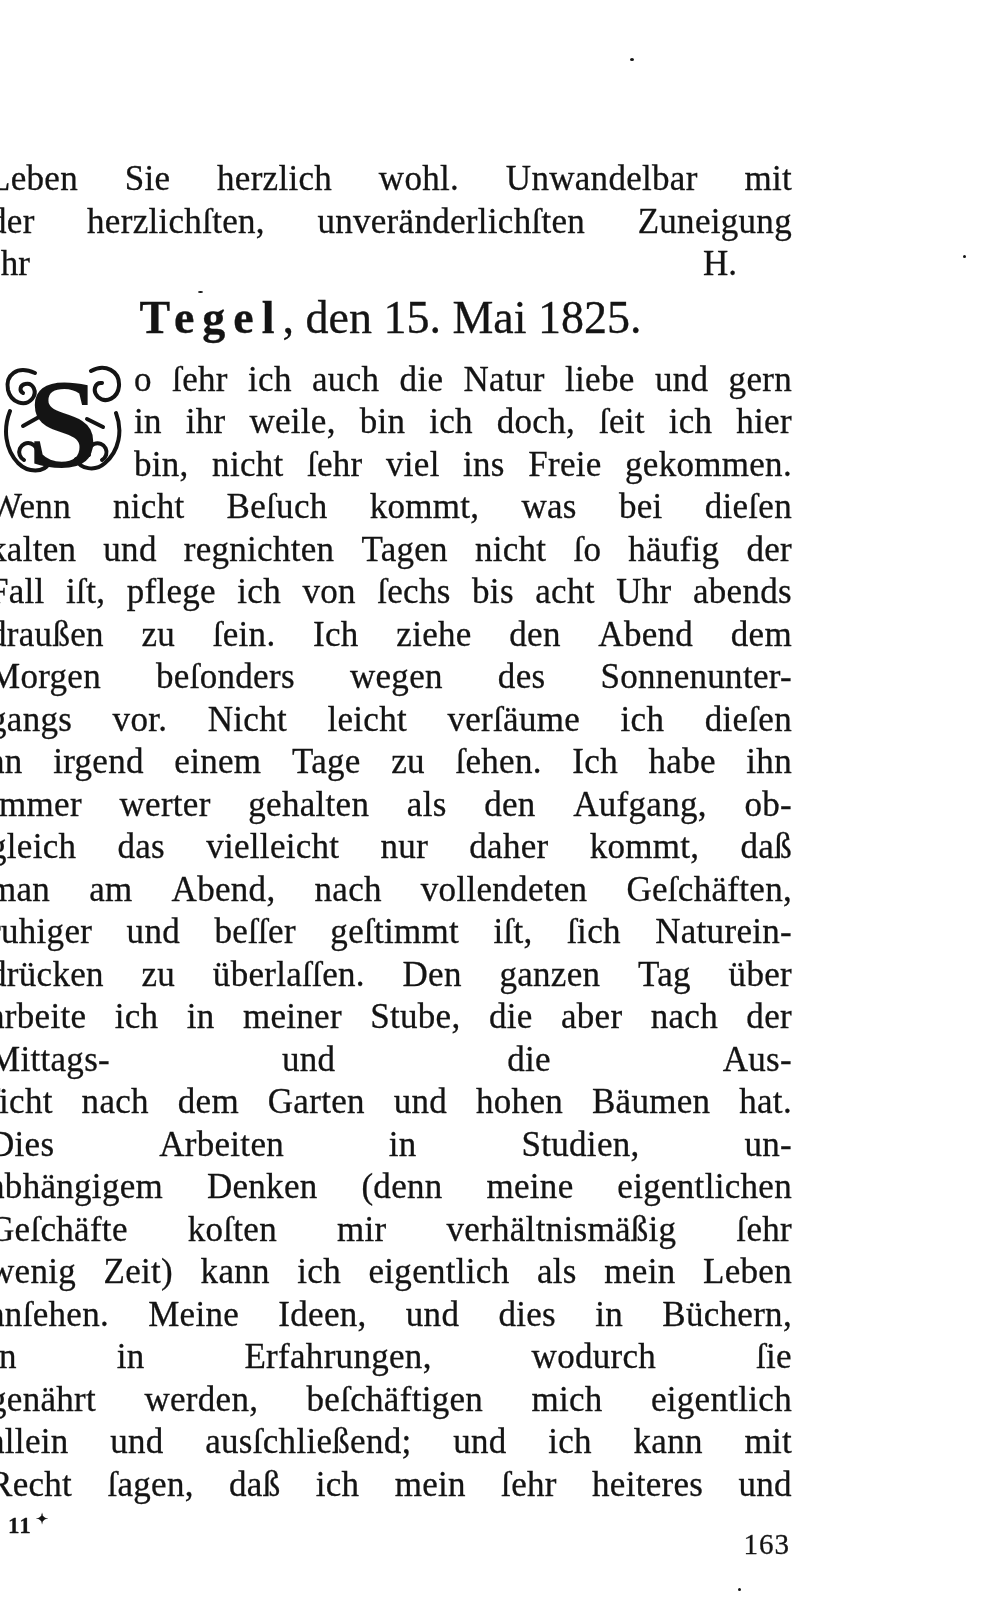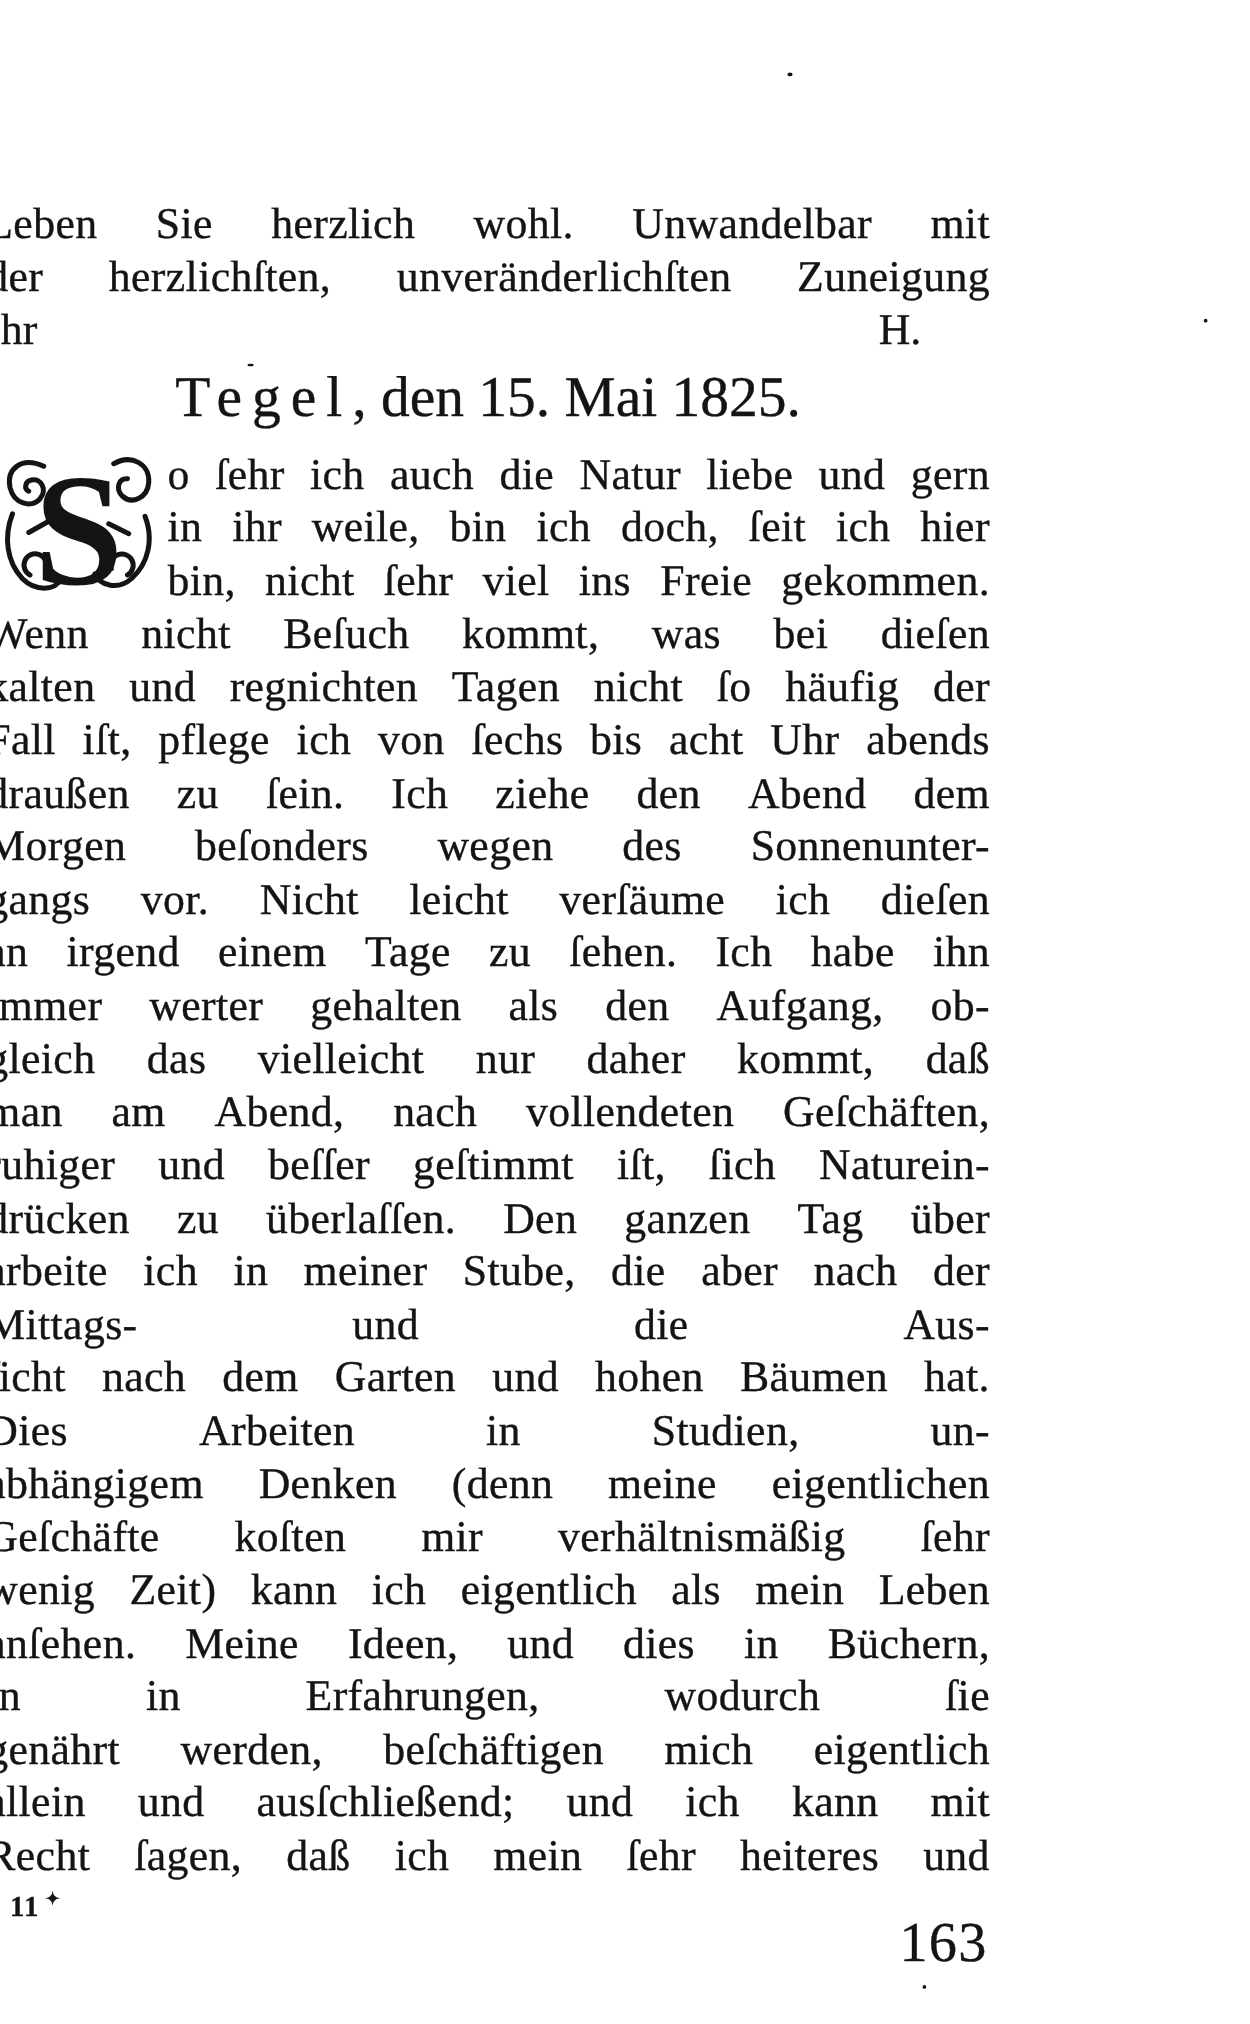--- a/index.html
+++ b/index.html
@@ -40,21 +40,21 @@
   }
   .signoff span { line-height: 42.5px; }
   .dateline {
     text-align: center;
     font-size: 46px;
     line-height: 52px;
     margin-top: 6px;
     margin-bottom: 15px;
     white-space: nowrap;
   }
-  .dateline .spaced { letter-spacing: 8px; }
+  .dateline .spaced { letter-spacing: 8px; font-weight: bold; }
   .letter-body { position: relative; }
   .ind { margin-left: 145px; }
   .drop-cap-box {
     position: absolute;
     left: 14px;
     top: 4px;
     width: 120px;
     height: 114px;
   }
   .drop-cap-box svg { width: 100%; height: 100%; display: block; }
@@ -71,21 +71,21 @@
     font-family: "DejaVu Sans", sans-serif;
     font-size: 15px;
     vertical-align: 9px;
     margin-left: 4px;
     font-weight: normal;
   }
   .page-number {
     position: absolute;
     right: 210px;
     top: 1528px;
-    font-size: 45px;
+    font-size: 29px;
     letter-spacing: 1px;
   }
   .speck {
     position: absolute;
     background: var(--ink);
     border-radius: 50%;
   }
   .s1 { left: 630px; top: 58px;  width: 4px; height: 3px; }
   .s2 { left: 963px; top: 255px; width: 3px; height: 3px; }
   .s3 { left: 198px; top: 291px; width: 5px; height: 2px; }

